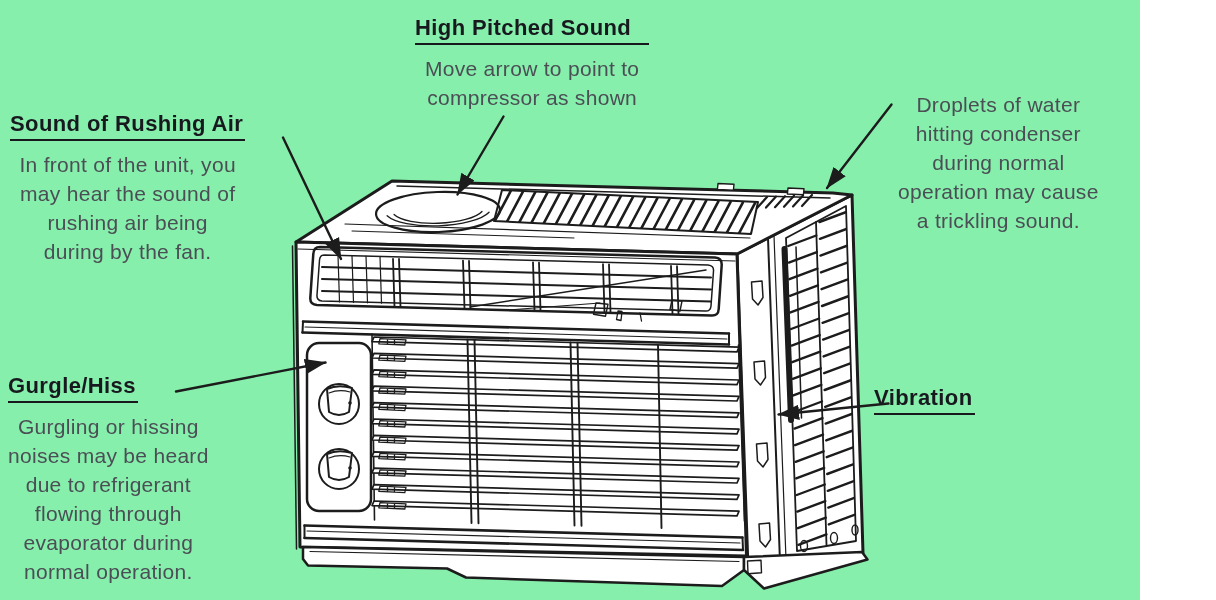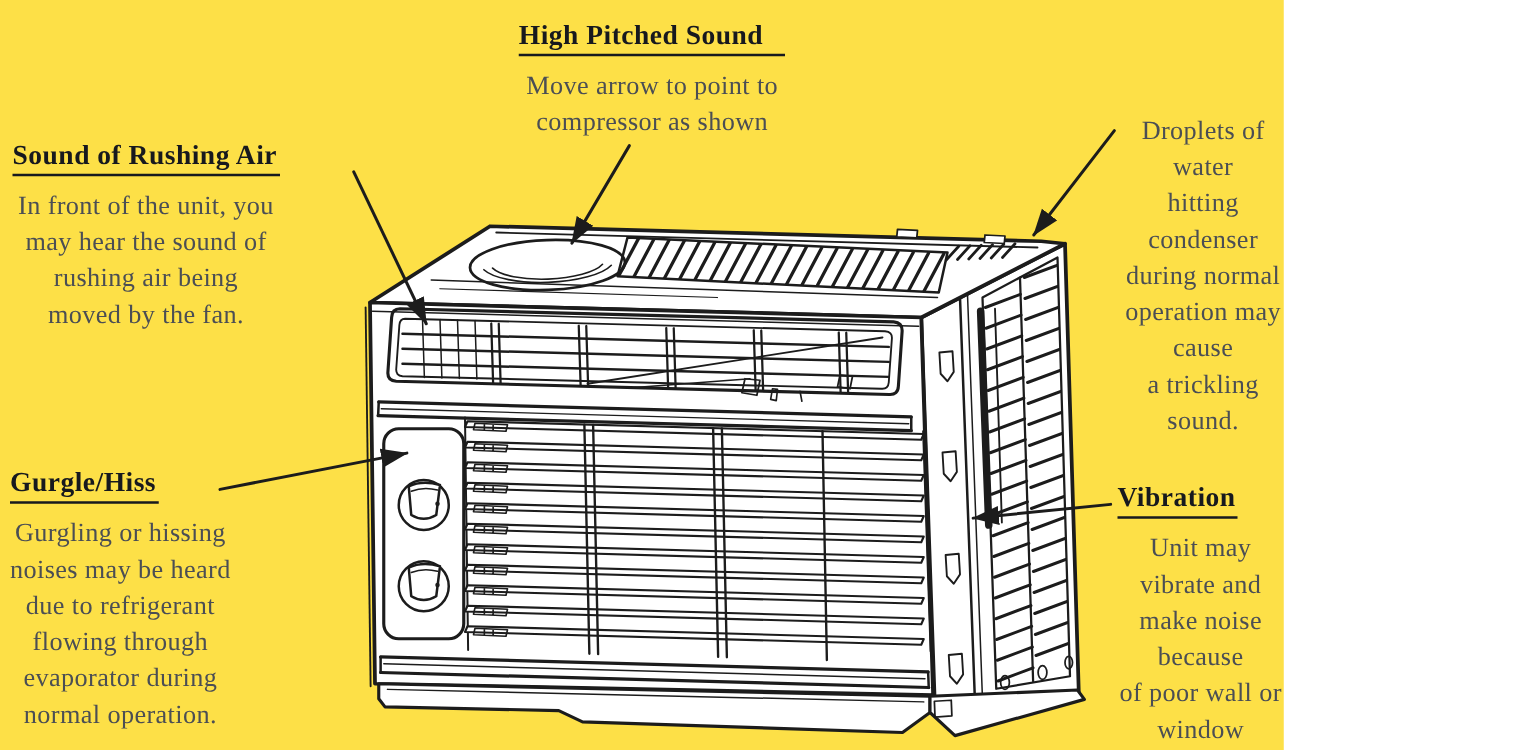--- a/index.html
+++ b/index.html
@@ -1,38 +1,38 @@
 <!DOCTYPE html>
 <html><head>
 <meta charset="utf-8">
 <style>
   html,body { margin:0; padding:0; background:#ffffff; }
   .canvas {
-    position:relative; width:1027px; height:600px; background:#fde047;
-    font-family:Liberation Serif, serif; overflow:hidden;
+    position:relative; width:1140px; height:600px; background:#86efac;
+    font-family:Liberation Sans, sans-serif; overflow:hidden;
   }
   .canvas svg { position:absolute; left:0; top:0; }
   .art { stroke:#1c1c1c; fill:none; stroke-linecap:round; stroke-linejoin:round; }
   .anno { position:absolute; }
   .anno h3 {
     margin:0 0 9px 0; display:inline-block;
     font-size:22px; font-weight:700; line-height:1.1;
     color:#17191e; letter-spacing:.4px;
     border-bottom:2.5px solid #17191e; padding:0 2px 3px 0;
   }
   .anno.pad h3 { padding-right:18px; }
   .anno p {
     margin:0; font-size:21px; line-height:29px; font-weight:400;
     color:#4b4e54; letter-spacing:.3px; white-space:pre-wrap;text-align:center;
   }
   #anno-high   { left:415px; top:16px;  }
   #anno-rush   { left:10px;  top:112px; }
   #anno-trick  { left:898px; top:90px;  }
   #anno-gurgle { left:8px;   top:374px; }
-  #anno-vib    { left:894px; top:386px; }
+  #anno-vib    { left:874px; top:386px; }
 </style>
 </head>
 <body>
 
 <div class="canvas">
 
   <svg width="1216" height="600" viewBox="0 0 1216 600">
     <defs>
       <marker id="ah" viewBox="0 0 9 7" refX="8.6" refY="3.5" markerWidth="9" markerHeight="7" orient="auto">
         <path d="M0 0.3 L9 3.5 L0 6.7 Z" fill="#1c1c1c"></path>
@@ -274,21 +274,21 @@
     <h3>High Pitched Sound</h3>
     <p>Move arrow to point to
 compressor as shown</p>
   </div>
 
   <div class="anno" id="anno-rush">
     <h3>Sound of Rushing Air</h3>
     <p>In front of the unit, you
 may hear the sound of
 rushing air being
-moved by the fan.</p>
+during by the fan.</p>
   </div>
 
   <div class="anno" id="anno-trick">
     <p>Droplets of water
 hitting condenser
 during normal
 operation may cause
 a trickling sound.</p>
   </div>
 
@@ -297,20 +297,15 @@
     <p>Gurgling or hissing
 noises may be heard
 due to refrigerant
 flowing through
 evaporator during
 normal operation.</p>
   </div>
 
   <div class="anno" id="anno-vib">
     <h3>Vibration</h3>
-    <p>Unit may vibrate and
-make noise because
-of poor wall or window
-construction or
-incorrect  installation.</p>
   </div>
 
 </div>
 
 </body></html>

